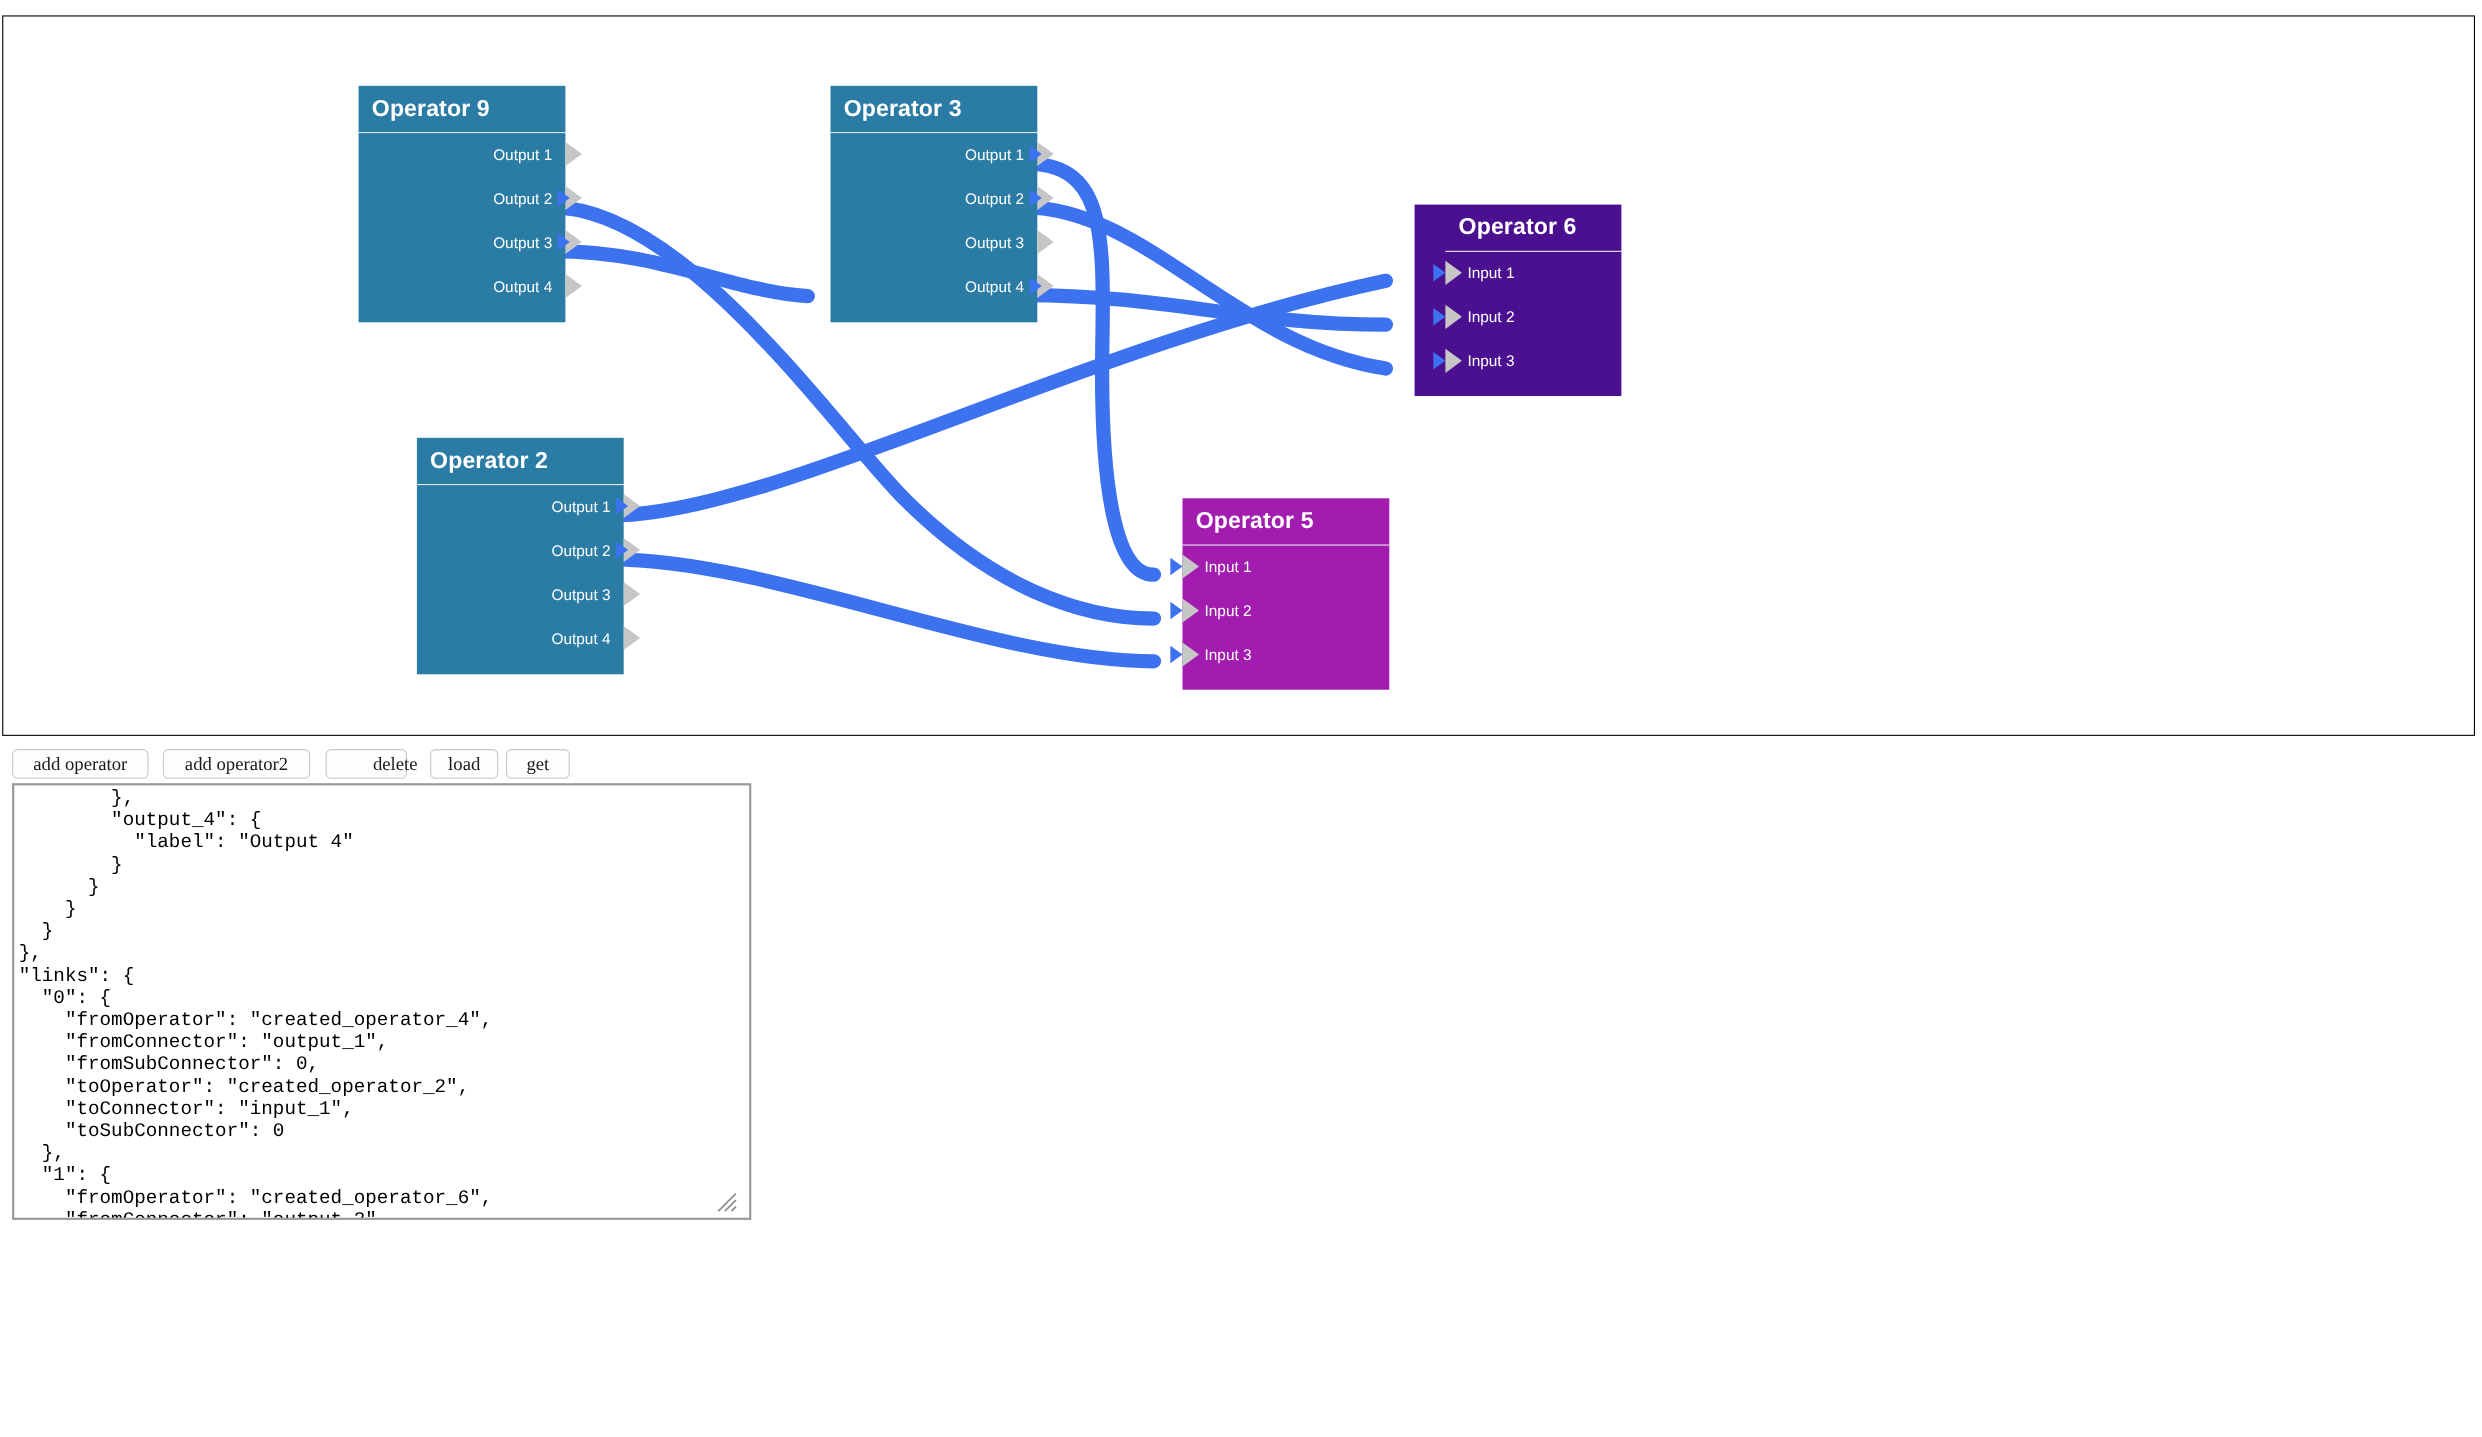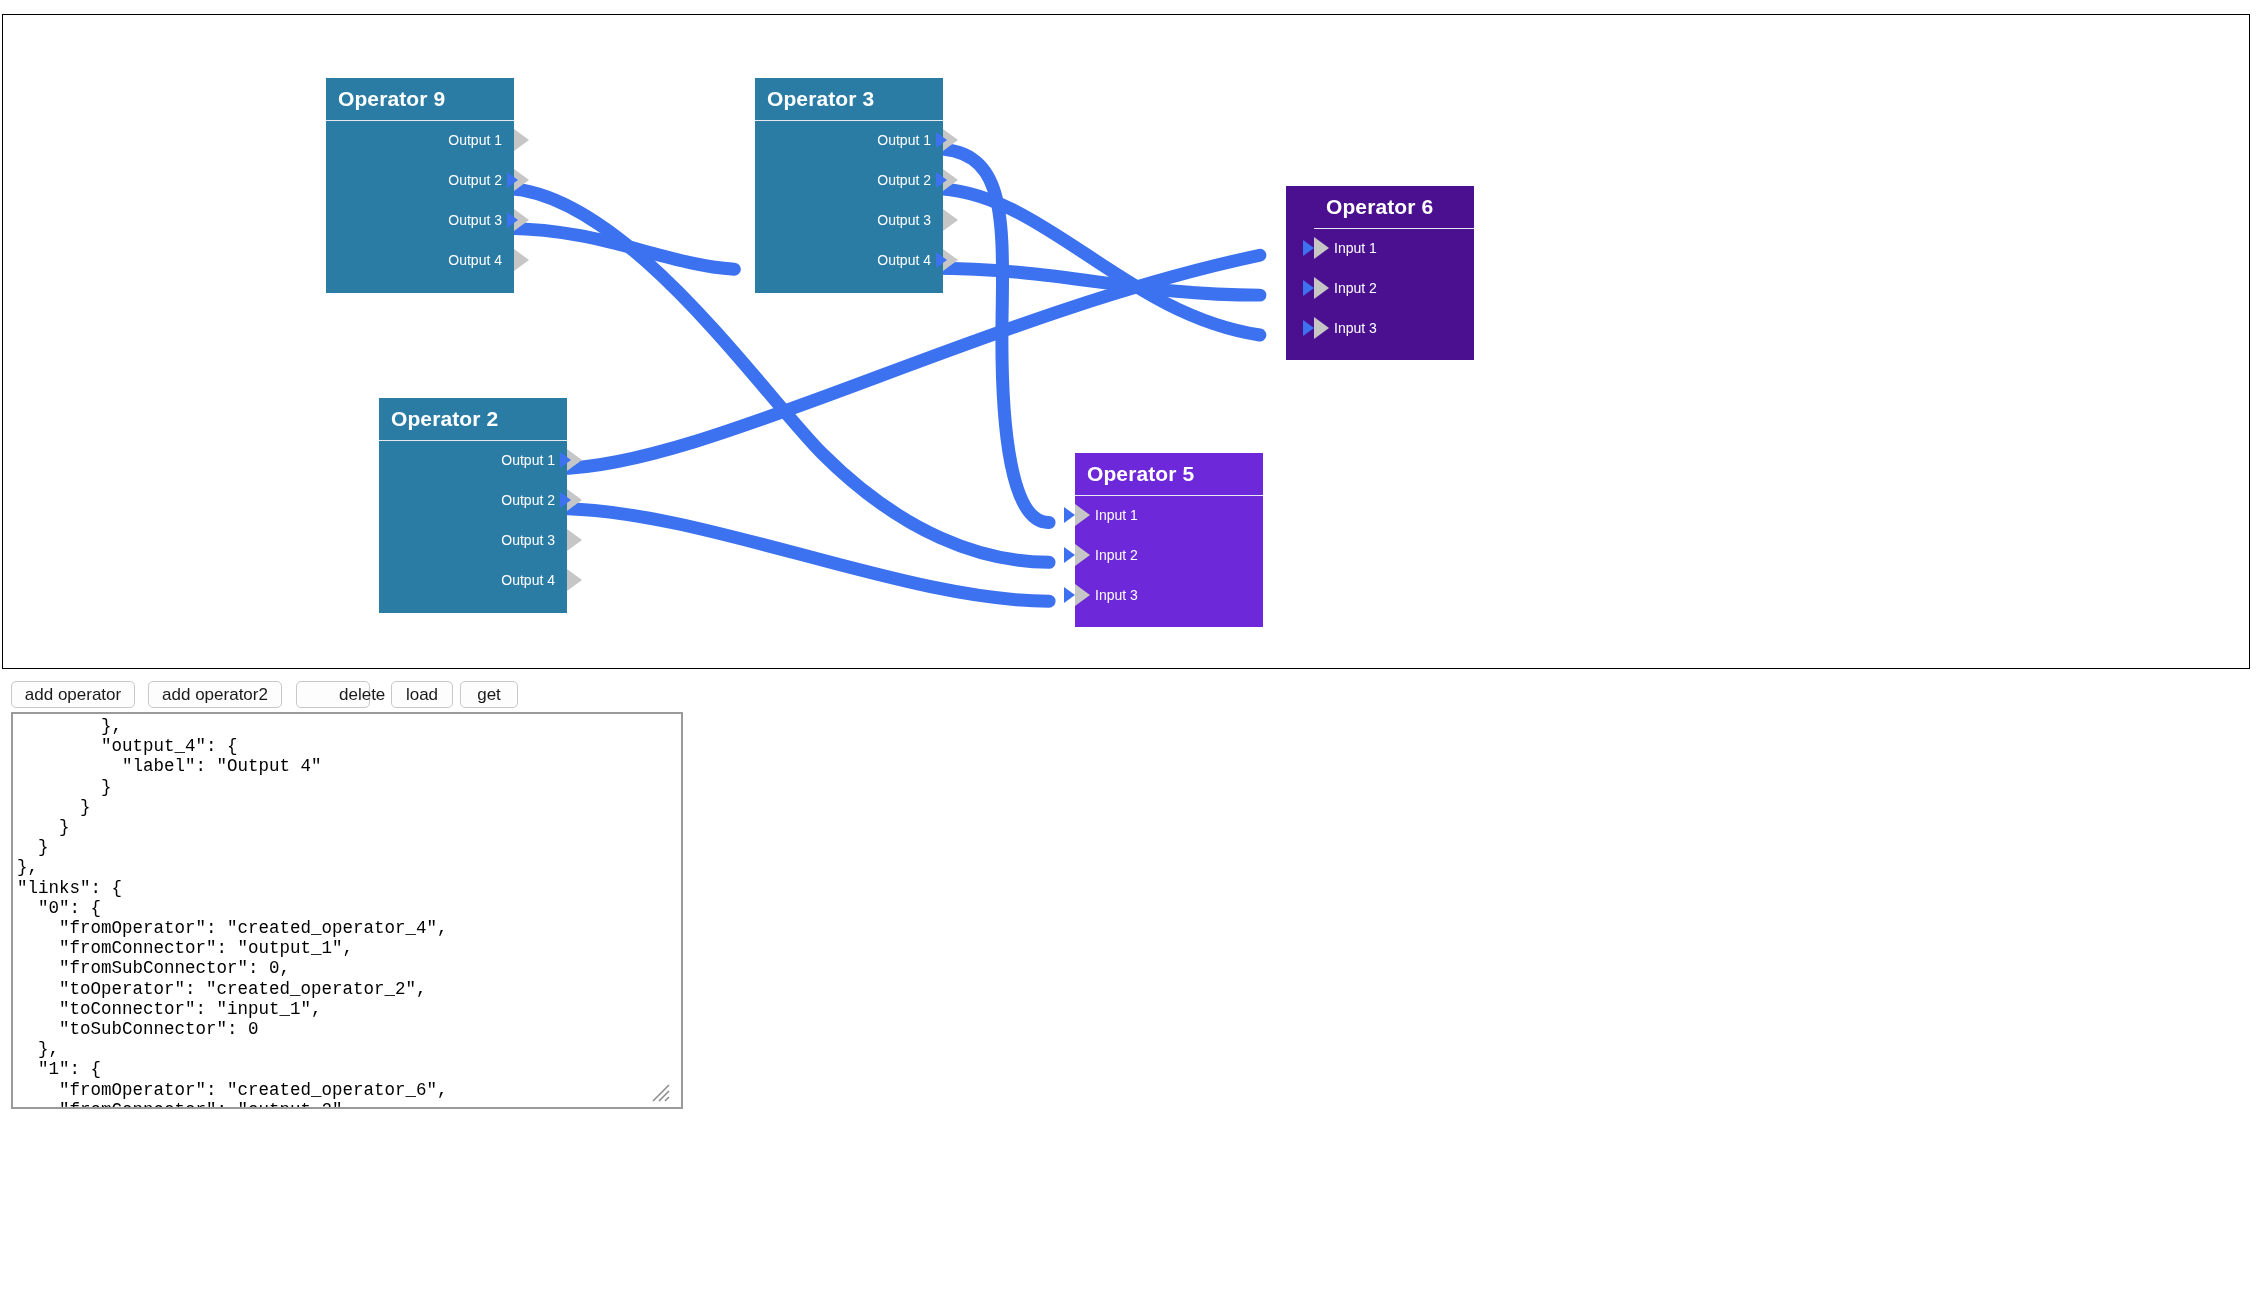--- a/index.html
+++ b/index.html
@@ -40,21 +40,21 @@
     border-left:11px solid #3c72ef;
   }
   .out .chev-blue{right:-4px;}
   .in-c .chev-blue{left:-11px;}
 
   
   #toolbar{position:absolute;left:0;top:681px;width:100%;height:32px;}
   .tbtn{
     position:absolute;top:0;height:27px;
     background:#fdfdfd;border:1px solid #c8c8c8;border-radius:5px;
-    font-family:Liberation Sans, sans-serif;font-size:17px;color:#1a1a1a;
+    font-family:Liberation Serif, serif;font-size:17px;color:#1a1a1a;
     cursor:pointer;padding:0 10px;line-height:25px;text-align:center;
   }
 
   
   #json-area{
     position:absolute;left:11px;top:712px;width:672px;height:397px;
     box-sizing:border-box;border:2px solid #9a9a9a;background:#fff;
     font-family:"Liberation Mono",monospace;font-size:17.5px;line-height:20.2px;
     color:#000;padding:2px 4px;overflow:hidden;white-space:pre;resize:none;
     outline:none;
@@ -160,21 +160,21 @@
             <span class="chev-blue"></span>
             <span class="lbl">Input 2</span>
           </div>
           <div class="conn in-c">
             <span class="chev"></span>
             <span class="chev-blue"></span>
             <span class="lbl">Input 3</span>
           </div>
         </div>
       </div>
-      <div class="operator" style="left: 1052px; top: 438px; width: 188px; height: 174px; background: #6d28d9;">
+      <div class="operator" style="left: 1052px; top: 438px; width: 188px; height: 174px; background: #a21caf;">
         <div class="op-title">Operator 5</div>
         <div class="op-body">
           <div class="conn in-c">
             <span class="chev"></span>
             <span class="chev-blue"></span>
             <span class="lbl">Input 1</span>
           </div>
           <div class="conn in-c">
             <span class="chev"></span>
             <span class="chev-blue"></span>

